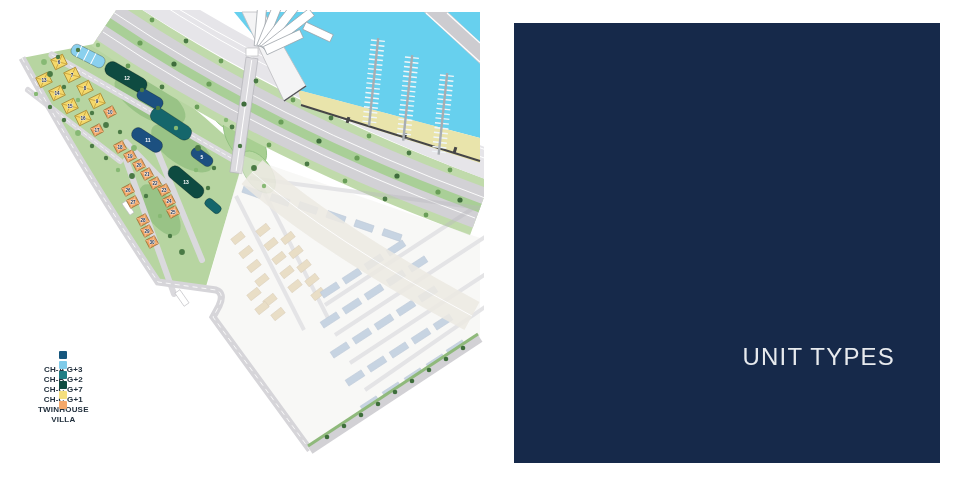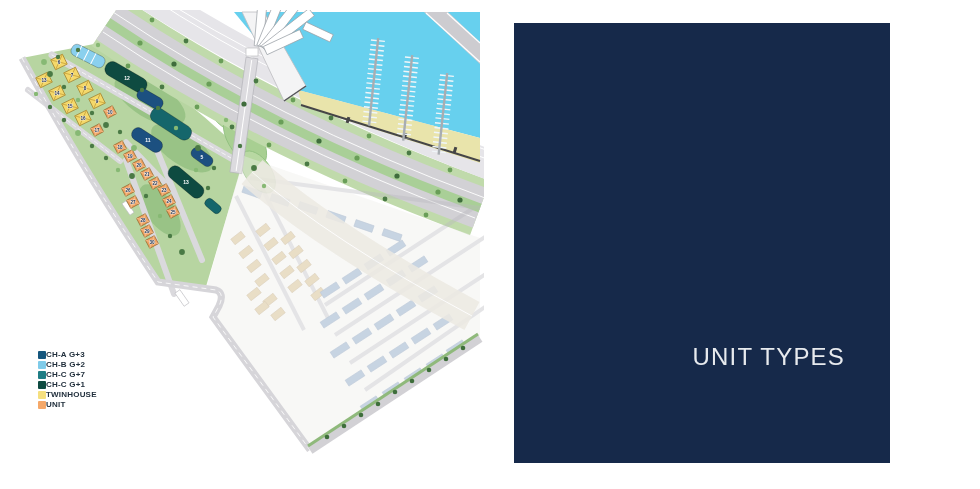--- a/index.html
+++ b/index.html
@@ -1,26 +1,26 @@
 <!DOCTYPE html>
 <html><head>
 <meta charset="utf-8">
 <style>
   html,body{margin:0;padding:0;background:#ffffff;}
   .stage{position:relative;width:980px;height:489px;background:#ffffff;overflow:hidden;
          font-family:"Liberation Sans", sans-serif;}
   
-  .panel{position:absolute;left:514px;top:23px;width:376px;height:440px;background:#16294a;}
+  .panel{position:absolute;left:514px;top:23px;width:426px;height:440px;background:#16294a;}
   .panel-title{position:absolute;right:45px;top:320px;margin:0;color:#e7eaee;
                font-size:24px;font-weight:300;letter-spacing:1.2px;white-space:nowrap;}
   
   svg.map{position:absolute;left:0;top:0;}
   
   .legend{position:absolute;left:38px;top:351px;display:flex;flex-direction:column;gap:2px;}
-  .legend-row{display:flex;align-items:center;height:8px;}
+  .legend-row{display:flex;align-items:center;gap:7px;height:8px;flex-direction:column;}
   .legend-chip{width:8px;height:8px;border-radius:1px;flex:0 0 auto;}
   .legend-label{font-size:8px;font-weight:bold;color:#22303d;letter-spacing:.2px;line-height:8px;}
   
   text.unum{font-family:"Liberation Sans",sans-serif;font-size:4.6px;font-weight:bold;
             fill:#1c2740;stroke:#ffffff;stroke-width:.7px;paint-order:stroke;
             text-anchor:middle;}
   text.aptnum{font-family:"Liberation Sans",sans-serif;font-size:5px;font-weight:bold;
             fill:#ffffff;text-anchor:middle;}
 </style>
 </head>
@@ -486,21 +486,21 @@
     <div class="legend-row">
       <span class="legend-chip" style="background: rgb(14, 75, 65);"></span>
       <span class="legend-label">CH-C G+1</span>
     </div>
     <div class="legend-row">
       <span class="legend-chip" style="background: rgb(245, 223, 126);"></span>
       <span class="legend-label">TWINHOUSE</span>
     </div>
     <div class="legend-row">
       <span class="legend-chip" style="background: rgb(245, 168, 105);"></span>
-      <span class="legend-label">UNIT</span>
+      <span class="legend-label">VILLA</span>
     </div>
   </div>
 
   <div class="panel">
     <h1 class="panel-title">UNIT TYPES</h1>
   </div>
 
 </div>
 
 </body></html>

